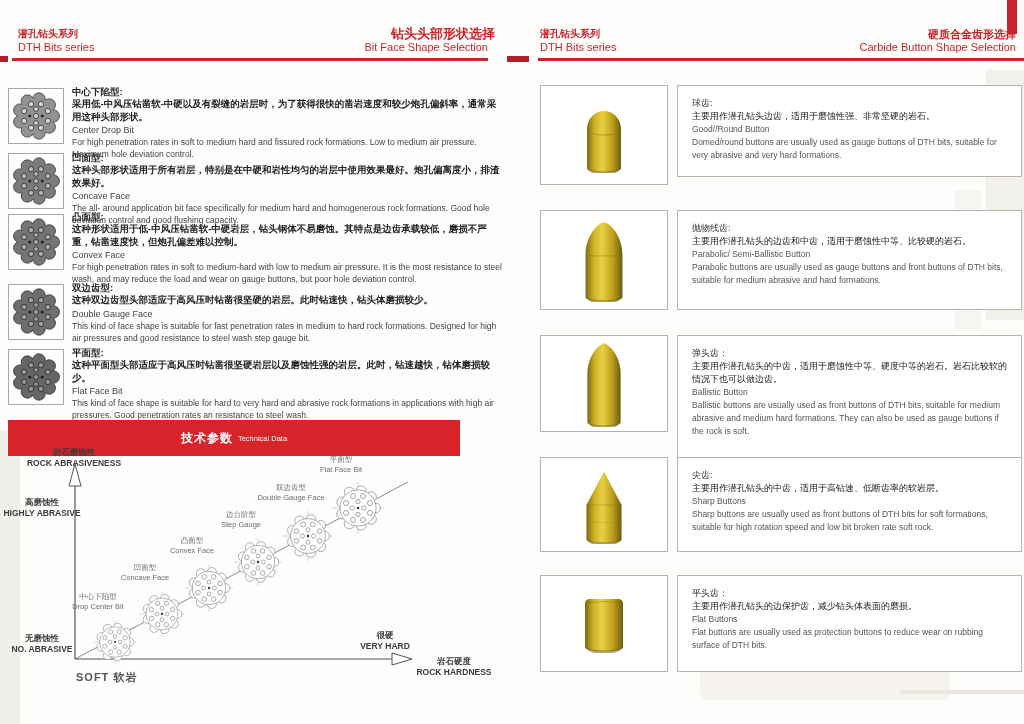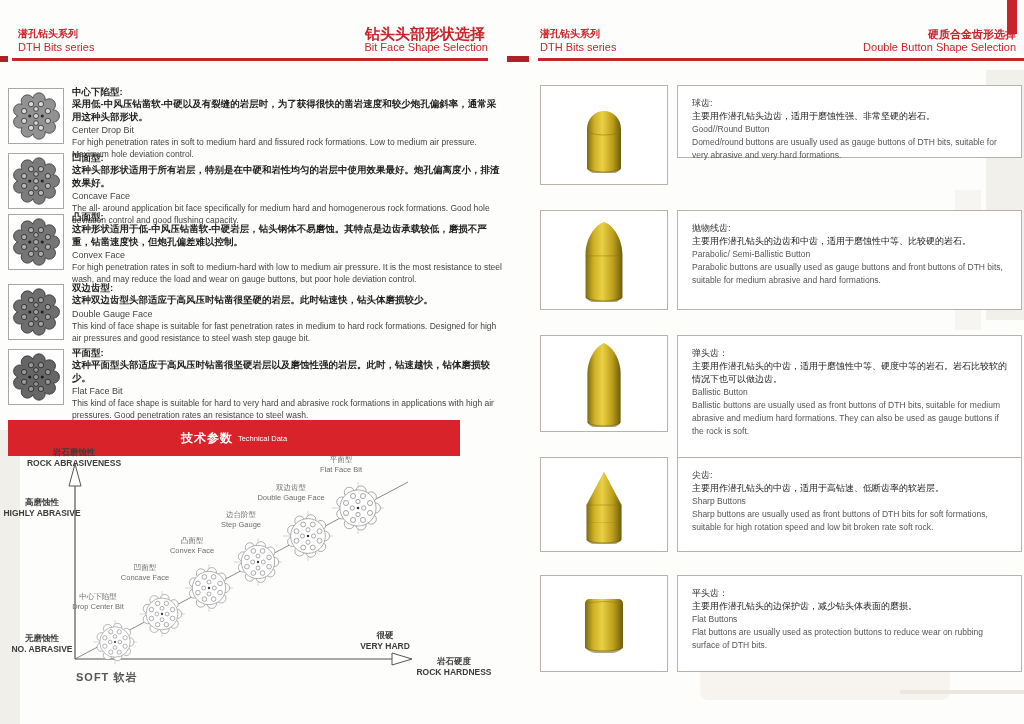--- a/index.html
+++ b/index.html
@@ -139,21 +139,21 @@
   <div class="ghost" style="left:0;top:430px;width:20px;height:294px;background:#edebe6;opacity:.8"></div>
   <div class="ghost" style="left:986px;top:70px;width:38px;height:250px;background:#efece7;opacity:.8"></div>
   <div class="ghost" style="left:955px;top:190px;width:26px;height:140px;background:#f3f1ec;opacity:.7"></div>
   <div class="ghost" style="left:700px;top:640px;width:250px;height:60px;background:#f3f0ea;border-radius:8px;opacity:.7"></div>
   <div class="ghost" style="left:900px;top:690px;width:124px;height:4px;background:#e9e4dc;opacity:.9"></div>
 
   <div class="half half-left">
 
     <div class="abs hdr-zh" style="left:18px;top:28px">潜孔钻头系列</div>
     <div class="abs hdr-en" style="left:18px;top:41px">DTH Bits series</div>
-    <div class="abs hdr-zh" style="right:20px;top:28px;font-size:15px;text-align:right">钻头头部形状选择</div>
+    <div class="abs hdr-zh" style="right:10px;top:28px;font-size:13px;text-align:right">钻头头部形状选择</div>
     <div class="abs hdr-en" style="right:17px;top:41px;text-align:right">Bit Face Shape Selection</div>
     <div class="abs rule-stub" style="left:0;top:56px;width:8px"></div>
     <div class="abs rule" style="left:12px;top:58px;width:476px"></div>
 
     <div class="abs photo-box" style="left:8px;top:88px">
       <svg width="50" height="50">
           <use href="#bitface"></use>
         </svg>
     </div>
     <div class="abs sec-text" style="left:72px;top:86px">
@@ -278,33 +278,33 @@
         <div>Flat Face Bit</div>
       </div>
     </div>
   </div>
 
   <div class="half half-right">
 
     <div class="abs hdr-zh" style="left:35px;top:28px">潜孔钻头系列</div>
     <div class="abs hdr-en" style="left:35px;top:41px">DTH Bits series</div>
     <div class="abs hdr-zh" style="right:8px;top:28px;font-size:11px;text-align:right">硬质合金齿形选择</div>
-    <div class="abs hdr-en" style="right:8px;top:41px;text-align:right">Double Button Shape Selection</div>
+    <div class="abs hdr-en" style="right:8px;top:41px;text-align:right">Carbide Button Shape Selection</div>
     <div class="abs rule-stub" style="left:2px;top:56px;width:22px"></div>
     <div class="abs rule" style="left:33px;top:58px;width:486px"></div>
     <div class="abs corner-bar" style="left:502px;top:0;width:10px;height:34px"></div>
 
     <div class="btn-box" style="top:85px;height:100px">
       <svg width="50" height="76" viewBox="0 0 50 76">
         <path d="M8 71 V32 A17 18 0 0 1 42 32 V71 A17 4.5 0 0 1 8 71 Z" fill="url(#gold)"></path>
         <path d="M8 33 A17 5 0 0 0 42 33" fill="none" stroke="#8a7714" stroke-width="0.8" opacity="0.7"></path>
         <path d="M8 70 A17 4.5 0 0 0 42 70 A17 8 0 0 1 8 70 Z" fill="#5f520c" opacity="0.5"></path>
       </svg>
     </div>
-    <div class="txt-box" style="top:85px;height:73px">
+    <div class="txt-box" style="top:85px;height:92px">
       <div class="r-zh-t">球齿:</div>
       <div class="r-zh-d">主要用作潜孔钻头边齿，适用于磨蚀性强、非常坚硬的岩石。</div>
       <div class="r-en-n">Good//Round Button</div>
       <div class="r-en-d">Domed/round buttons are usually used as gauge buttons of DTH bits, suitable for very abrasive and very hard formations.</div>
     </div>
 
     <div class="btn-box" style="top:210px;height:100px">
       <svg width="54" height="84" viewBox="0 0 50 82">
         <path d="M7 77 V36 C7 20 16 7 25 4 C34 7 43 20 43 36 V77 A18 4.5 0 0 1 7 77 Z" fill="url(#gold)"></path>
         <line x1="7" y1="37" x2="43" y2="37" stroke="#8a7714" stroke-width="0.8" opacity="0.6"></line>

